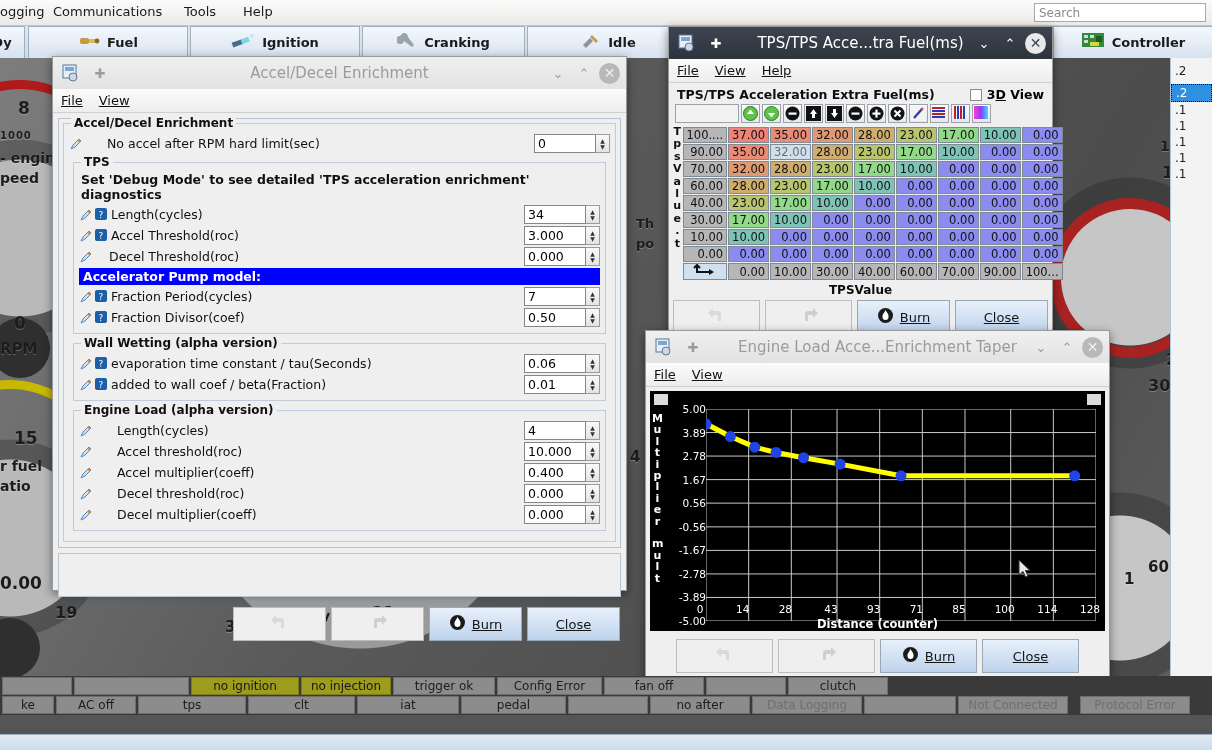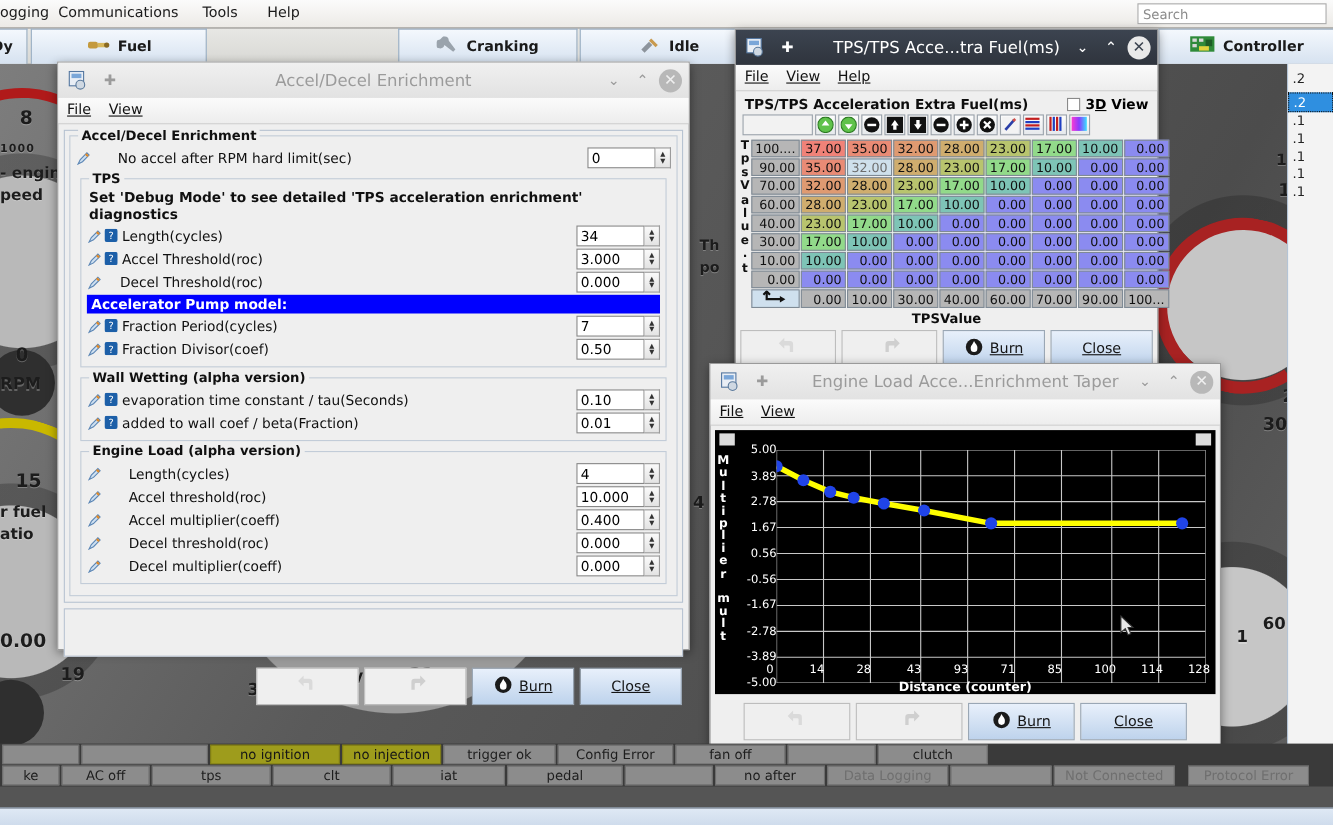--- a/index.html
+++ b/index.html
@@ -210,20 +210,30 @@
     <div class="tab" style="left:28px;width:160px;">
       <span>
         <svg width="22" height="16" viewBox="0 0 22 16">
             <rect x="2" y="5" width="9" height="6" rx="2" fill="#c49a3e"></rect>
             <rect x="11" y="6" width="7" height="4" fill="#d8b85c"></rect>
             <circle cx="19" cy="8" r="2.4" fill="#8a6a22"></circle>
           </svg>
       </span>
       <span>Fuel</span>
     </div>
+    <div class="tab" style="left:190px;width:170px;">
+      <span>
+        <svg width="24" height="16" viewBox="0 0 24 16">
+            <rect x="1" y="8" width="10" height="5" transform="rotate(-20 6 10)" fill="#4a6b8a"></rect>
+            <rect x="10" y="5" width="8" height="5" transform="rotate(-20 14 7)" fill="#7fd4e8"></rect>
+            <circle cx="21" cy="3" r="2" fill="#bfe9f5"></circle>
+          </svg>
+      </span>
+      <span>Ignition</span>
+    </div>
     <div class="tab" style="left:362px;width:163px;">
       <span>
         <svg width="20" height="16" viewBox="0 0 20 16">
             <path d="M3 3 a4 4 0 1 0 4 5 l8 6 2-2 -6-8 a4 4 0 0 0-5-4z" fill="#9aa3ac"></path>
           </svg>
       </span>
       <span>Cranking</span>
     </div>
     <div class="tab" style="left:527px;width:163px;">
       <span>
@@ -380,21 +390,21 @@
           <span class="ic"><svg width="14" height="14" viewBox="0 0 14 14">
                 <path d="M2 12 L4 8 L10 2 L12 4 L6 10 z" fill="#cfe0f0" stroke="#5b86b5"></path>
                 <path d="M9 3 L11 5" stroke="#e08a2a" stroke-width="2"></path>
               </svg></span>
           <span class="ic"><svg width="12" height="12" viewBox="0 0 12 12">
                 <rect width="12" height="12" rx="2" fill="#1c5fa8"></rect>
                 <text x="6" y="9.5" font-size="9" fill="#fff" text-anchor="middle" font-family="DejaVu Sans">?</text>
               </svg></span>
           <span class="lbl">evaporation time constant / tau(Seconds)</span>
           <span class="spin">
-            <span class="fld">0.10</span>
+            <span class="fld">0.06</span>
             <span class="ar">▲<br>▼</span>
           </span>
         </div>
         <div class="row">
           <span class="ic"><svg width="14" height="14" viewBox="0 0 14 14">
                 <path d="M2 12 L4 8 L10 2 L12 4 L6 10 z" fill="#cfe0f0" stroke="#5b86b5"></path>
                 <path d="M9 3 L11 5" stroke="#e08a2a" stroke-width="2"></path>
               </svg></span>
           <span class="ic"><svg width="12" height="12" viewBox="0 0 12 12">
                 <rect width="12" height="12" rx="2" fill="#1c5fa8"></rect>
@@ -861,21 +871,21 @@
     </div>
     <div class="jbtn primary" style="width:97px;">
       <span><u>Close</u></span>
     </div>
   </div>
 </div>
 
 <div class="statusrow" id="statusrow1" style="top:676px;">
     <div class="scell blank" style="width: 70px;"></div>
     <div class="scell blank" style="width: 115px;"></div>
-    <div class="scell warn" style="width: 118px;">no ignition</div>
+    <div class="scell warn" style="width: 108px;">no ignition</div>
     <div class="scell warn" style="width: 90px;">no injection</div>
     <div class="scell" style="width: 102px;">trigger ok</div>
     <div class="scell" style="width: 105px;">Config Error</div>
     <div class="scell" style="width: 100px;">fan off</div>
     <div class="scell blank" style="width: 80px;"></div>
     <div class="scell" style="width: 100px;">clutch</div>
   </div>
 <div class="statusrow" id="statusrow2" style="top:695px;">
     <div class="scell" style="width: 52px;">ke</div>
     <div class="scell" style="width: 80px;">AC off</div>

